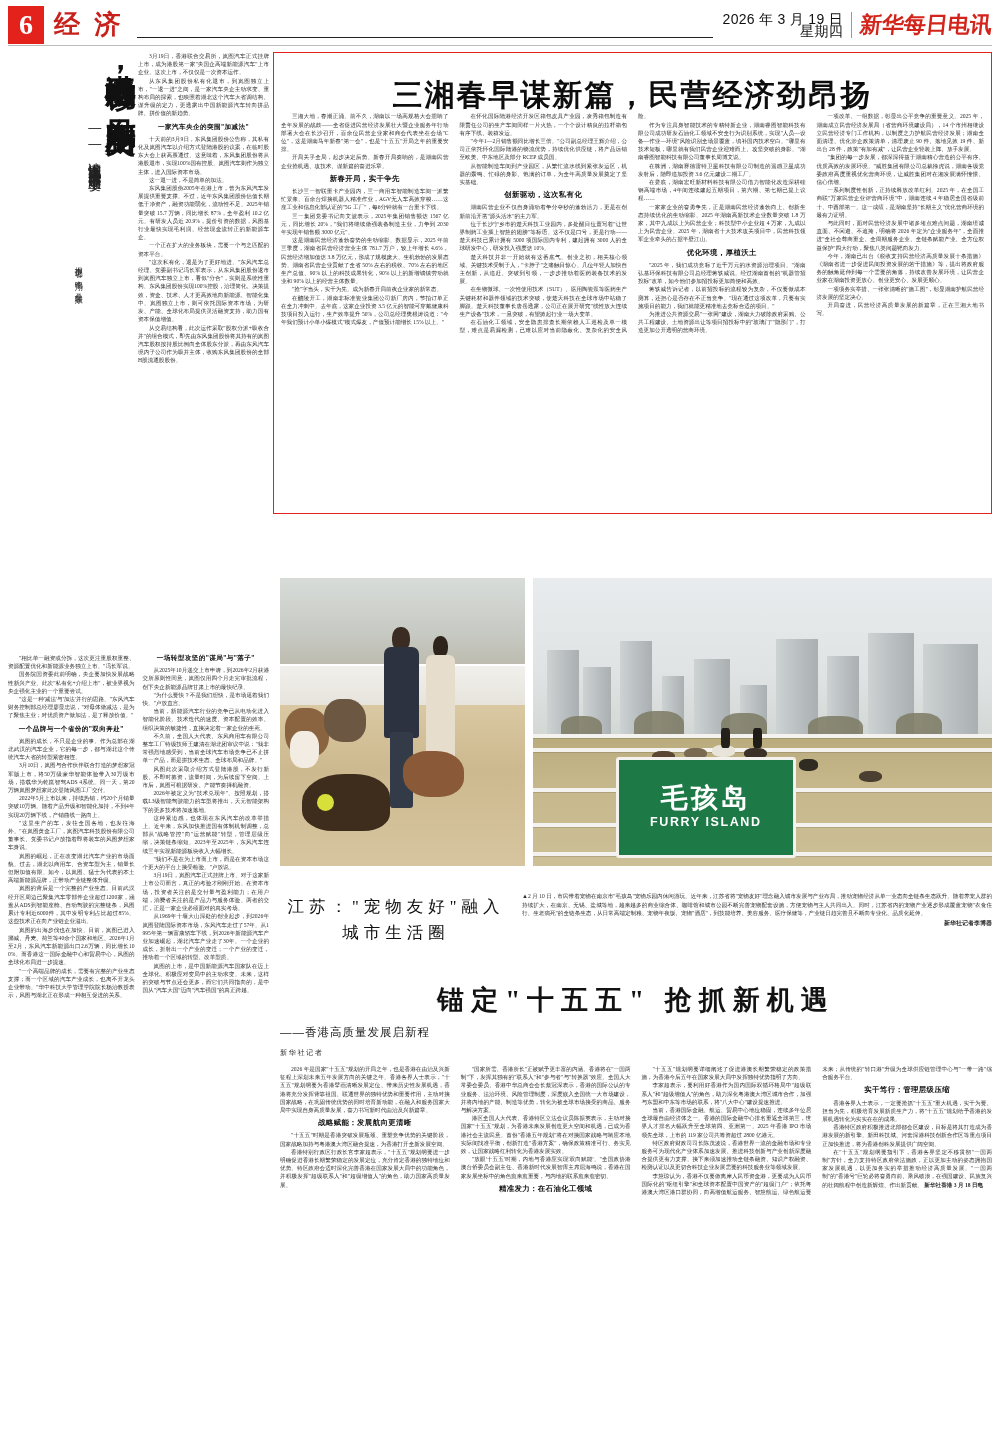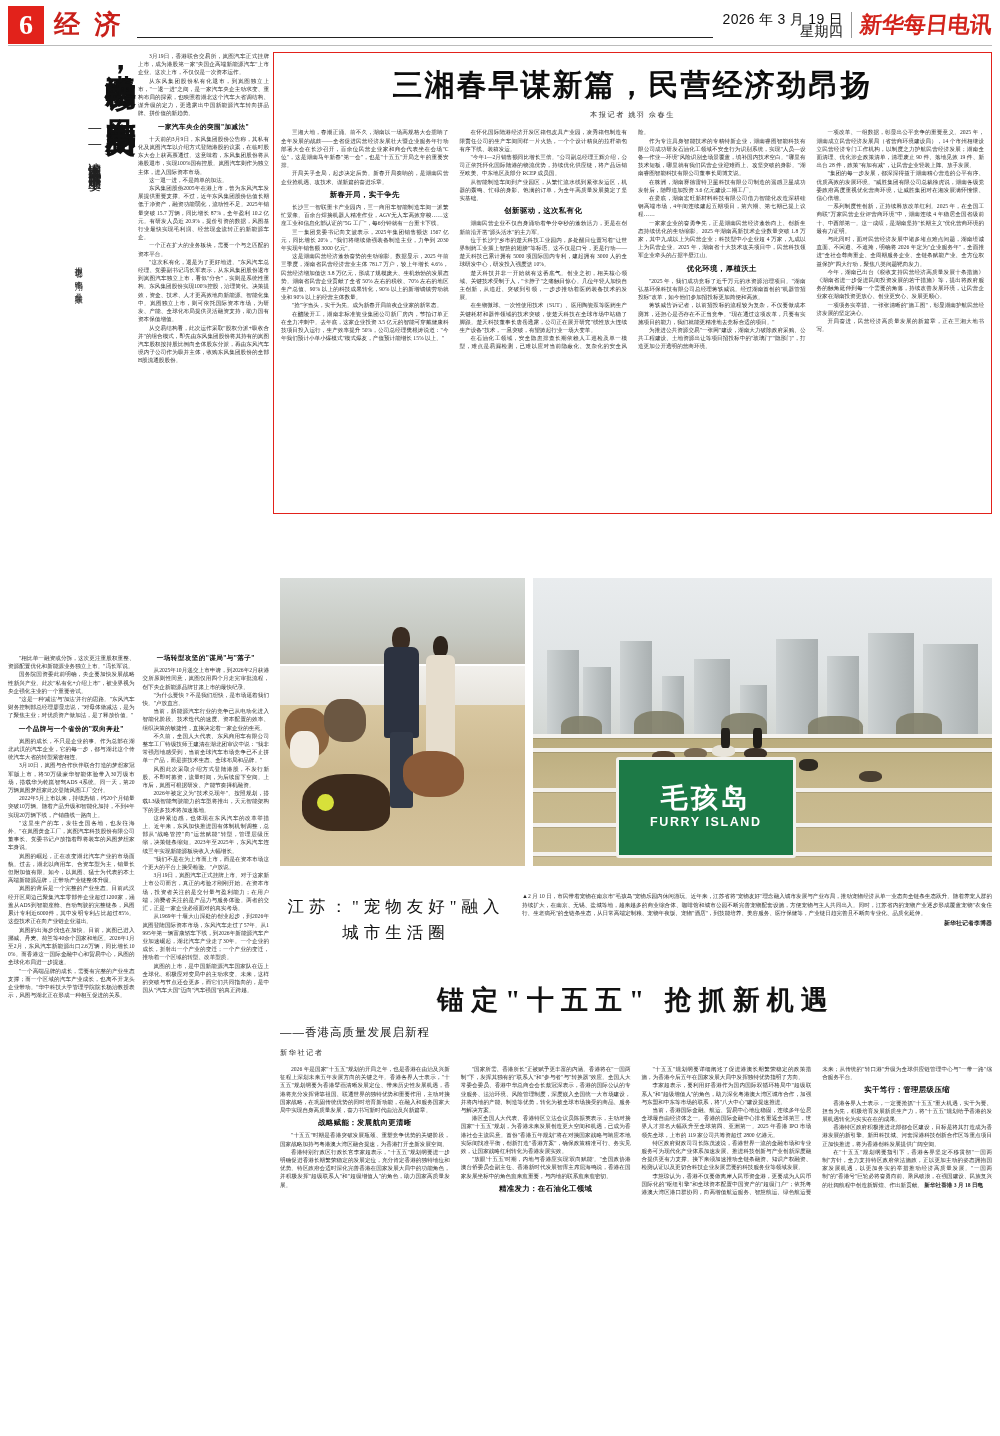--- a/index.html
+++ b/index.html
@@ -92,21 +92,21 @@
     height:140px;margin-top:210px;margin-left:6px;
   }
   .left-col-a{position:absolute;left:130px;top:2px;width:131px;}
   .left-bottom{position:absolute;left:0px;top:604px;width:261px;
     column-count:2;column-gap:8px;column-rule:none;}
 
   
   .boxed{
     position:absolute;left:273px;top:52px;width:719px;height:462px;
     border:1.6px solid #e2221b;
-    box-sizing:border-box;padding:6px 7px 4px 7px;
+    box-sizing:border-box;padding:16px 7px 4px 7px;
     background:#fff;
   }
   .boxed-title{
     text-align:center;font-size:30px;font-weight:bold;letter-spacing:2px;
     line-height:1.18;color:#0d0d0d;margin:8px 0 0 0;
     font-family:"Liberation Serif",serif;
   }
   .boxed-byline{
     text-align:center;font-size:7.2px;margin:8px 0 8px 0;color:#333;
     letter-spacing:1.5px;font-family:"Liberation Serif",serif;
@@ -255,21 +255,20 @@
       <p>这种紧迫感，也体现在东风汽车的改革举措上。近年来，东风加快推进国有体制机制调整，总部从"战略管控"向"运营赋能"转型，管理层级压缩，决策链条缩短。2023年至2025年，东风汽车连续三年实现新能源板块收入大幅增长。</p>
       <p>"我们不是在为上市而上市，而是在资本市场这个更大的平台上接受检验。"卢放说。</p>
       <p>3月19日，岚图汽车正式挂牌上市。对于这家新上市公司而言，真正的考验才刚刚开始。在资本市场，投资者关注的是交付量与盈利能力；在用户端，消费者关注的是产品力与服务体验。两者的交汇，正是一家企业必须面对的真实考场。</p>
       <p>从1969年十堰大山深处的创业起步，到2026年岚图登陆国际资本市场，东风汽车走过了57年。从1995年第一辆富康轿车下线，到2026年新能源汽车产业加速崛起，湖北汽车产业走了30年。一个企业的成长，折射出一个产业的变迁；一个产业的变迁，推动着一个区域的转型、改革型质。</p>
       <p>岚图的上市，是中国新能源汽车国家队在迈上全球化、积极应对变局中的主动求变。未来，这样的突破与节点还会更多，而它们共同指向的，是中国从"汽车大国"迈向"汽车强国"的真正跨越。</p>
     </div>
   </div>
 
   <div class="boxed">
     <div class="boxed-title">三湘春早谋新篇，民营经济劲昂扬</div>
-    <div class="boxed-byline">本报记者 姚羽 佘春生</div>
     <div class="boxed-cols col-text">
       <p>三湘大地，春潮正涌。前不久，湖南以一场高规格大会擂响了全年发展的战鼓——全省促进民营经济发展壮大暨企业服务年行动部署大会在长沙召开，百余位民营企业家和商会代表坐在会场"C位"，这是湖南马年新春"第一会"，也是"十五五"开局之年的重要安排。</p>
       <p>开局关乎全局，起步决定后势。新春开局奏响的，是湖南民营企业抢机遇、攻技术、谋新篇的奋进乐章。</p>
       <div class="sub-h">新春开局，实干争先</div>
       <p>长沙三一智联重卡产业园内，三一商用车智能制造车间一派繁忙景象。百余台焊接机器人精准作业，AGV无人车高效穿梭……这座工业和信息化部认证的"5G 工厂"，每6分钟就有一台重卡下线。</p>
       <p>三一集团党委书记向文波表示，2025年集团销售额达 1567 亿元，同比增长 20%，"我们将继续做强装备制造主业，力争到 2030 年实现年销售额 3000 亿元"。</p>
       <p>这是湖南民营经济蓬勃奋势的生动缩影。数据显示，2025 年前三季度，湖南省民营经济营业主体 781.7 万户，较上年增长 4.6%，民营经济增加值达 3.8 万亿元，形成了规模庞大、生机勃勃的发展态势。湖南省民营企业贡献了全省 50% 左右的税收、70% 左右的地区生产总值、90% 以上的科技成果转化，90% 以上的新增城镇劳动就业和 90% 以上的经营主体数量。</p>
       <p>"抢"字当头，实干为先。成为新春开局前夜企业家的新常态。</p>
       <p>在醴陵开工，湖南非标准瓷业集团公司新厂房内，节拍订单正在全力冲刺中。去年底，这家企业投资 3.5 亿元的智能可穿戴健康科技项目投入运行，生产效率提升 50%，公司总经理樊根涛说道："今年我们预计小单小爆模式"模式爆友，产值预计能增长 15% 以上。"</p>
       <p>在怀化国际陆港经济开发区箱包皮具产业园，凌秀箱包制造有限责任公司的生产车间同样一片火热，一个个设计精良的拉杆箱包有序下线、装箱发运。</p>

